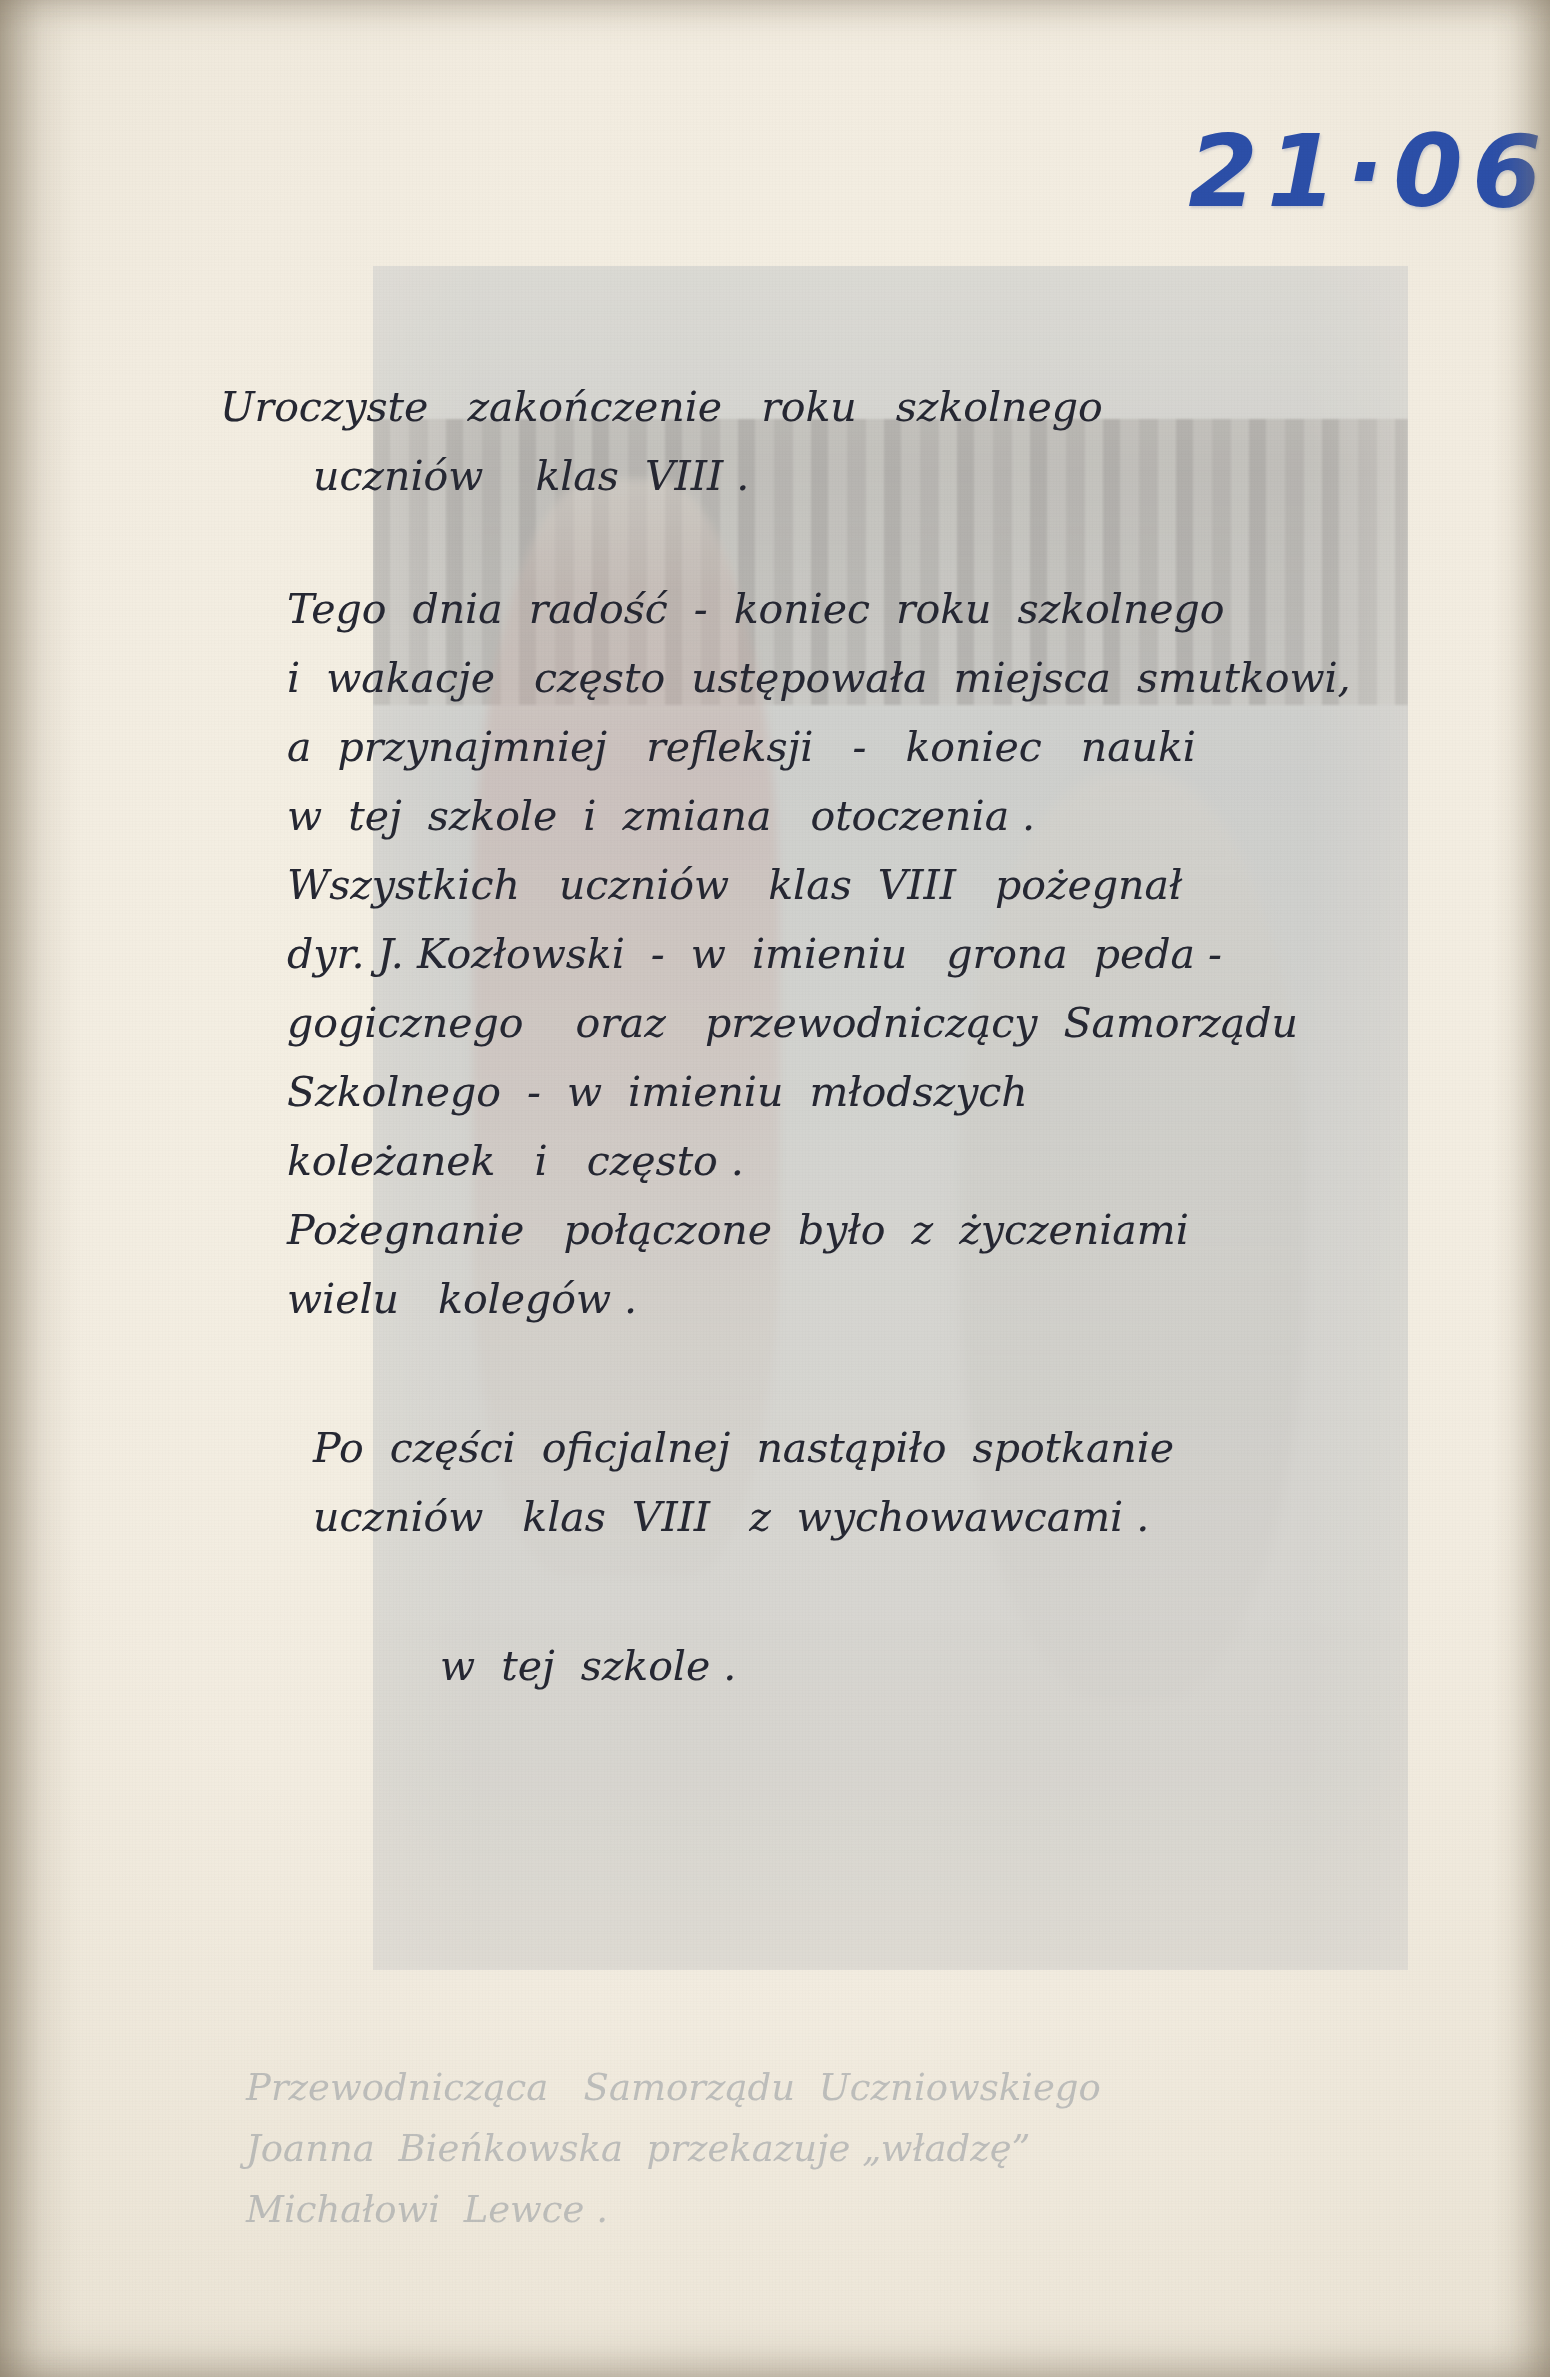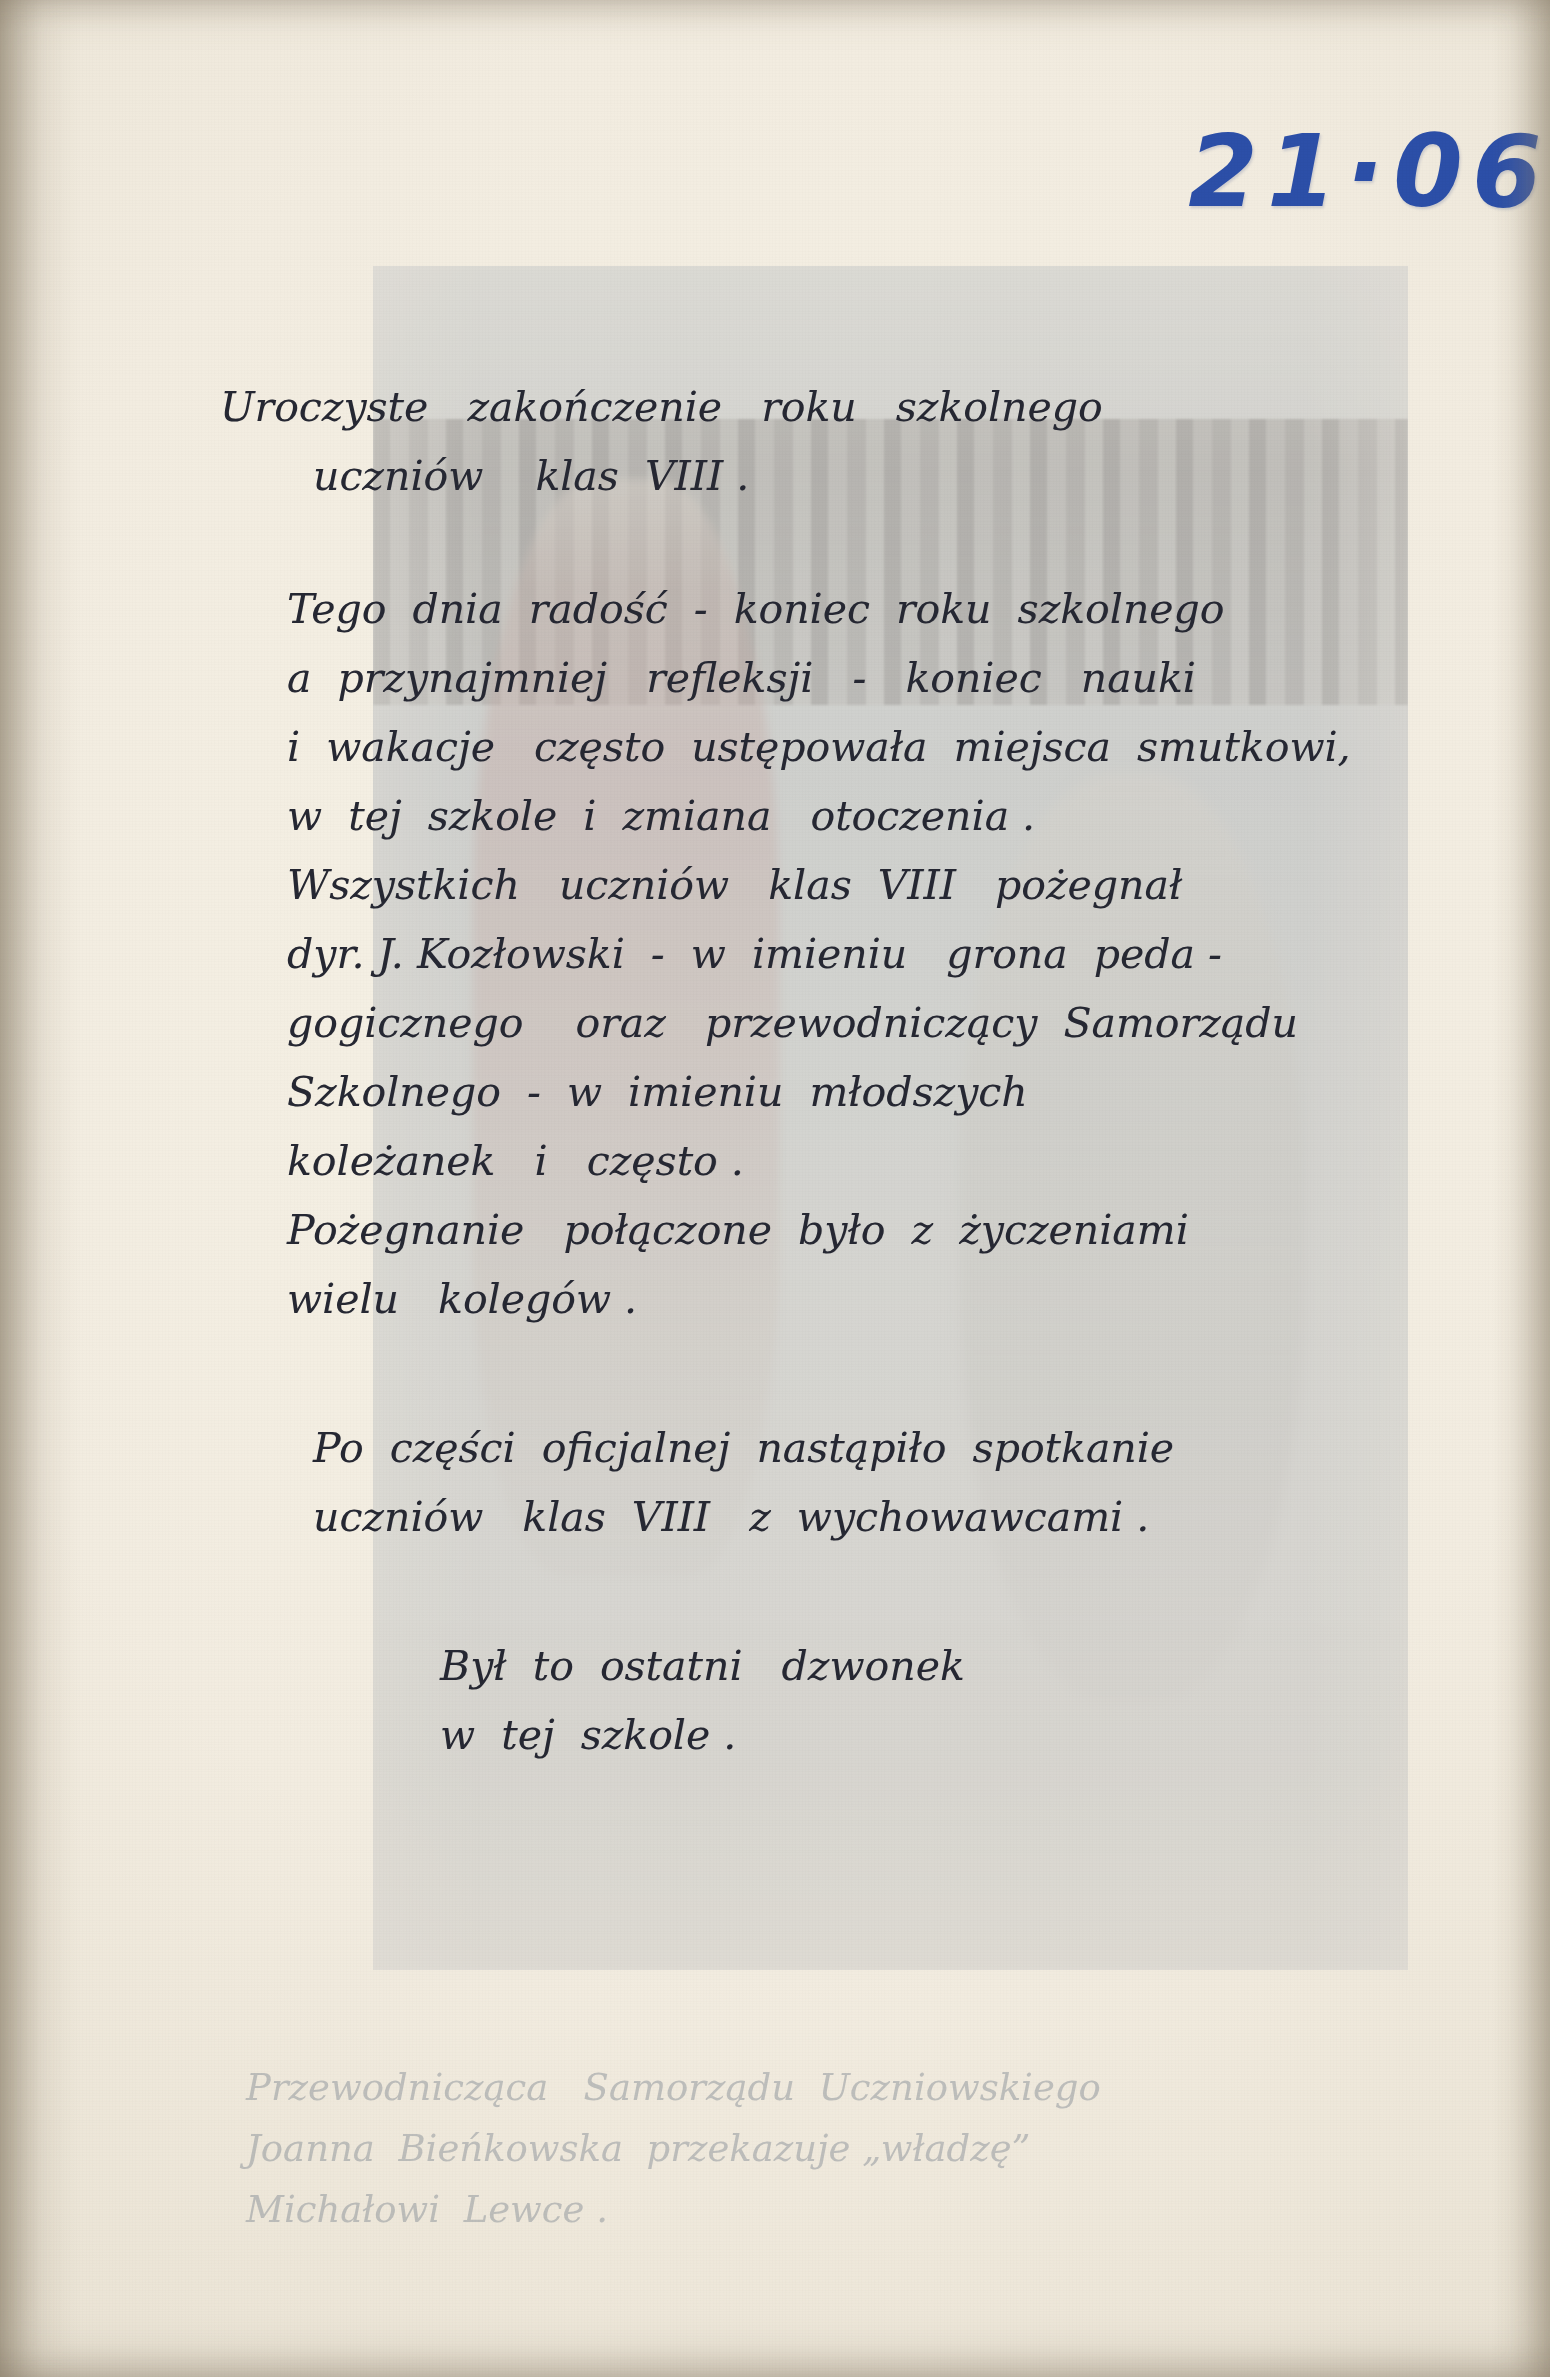--- a/index.html
+++ b/index.html
@@ -211,39 +211,38 @@
   <div class="date-stamp hand">21·06</div>
 
   <div class="body-text">
 
     <div class="line">Uroczyste   zakończenie   roku   szkolnego</div>
     <div class="line indent-1">uczniów    klas  VIII .</div>
 
     <div class="gap-md"></div>
 
     <div class="line indent-2">Tego  dnia  radość  -  koniec  roku  szkolnego</div>
+    <div class="line indent-2">i  wakacje   często  ustępowała  miejsca  smutkowi,</div>
     <div class="line indent-2">a  przynajmniej   refleksji   -   koniec   nauki</div>
-    <div class="line indent-2">i  wakacje   często  ustępowała  miejsca  smutkowi,</div>
     <div class="line indent-2">w  tej  szkole  i  zmiana   otoczenia .</div>
     <div class="line indent-2">Wszystkich   uczniów   klas  VIII   pożegnał</div>
     <div class="line indent-2">dyr. J. Kozłowski  -  w  imieniu   grona  peda -</div>
     <div class="line indent-2">gogicznego    oraz   przewodniczący  Samorządu</div>
     <div class="line indent-2">Szkolnego  -  w  imieniu  młodszych</div>
     <div class="line indent-2">koleżanek   i   często .</div>
     <div class="line indent-2">Pożegnanie   połączone  było  z  życzeniami</div>
     <div class="line indent-2">wielu   kolegów .</div>
 
     <div class="gap-lg"></div>
 
     <div class="line indent-1">Po  części  oficjalnej  nastąpiło  spotkanie</div>
     <div class="line indent-1">uczniów   klas  VIII   z  wychowawcami .</div>
 
     <div class="gap-lg"></div>
 
-    <div class="line indent-3">Był  to  ostatni   dzwonek</div>
     <div class="line indent-3">w  tej  szkole .</div>
 
   </div>
 
   <div class="caption">
     <div class="line">Przewodnicząca   Samorządu  Uczniowskiego</div>
     <div class="line">Joanna  Bieńkowska  przekazuje „władzę”</div>
     <div class="line">Michałowi  Lewce .</div>
   </div>
 

